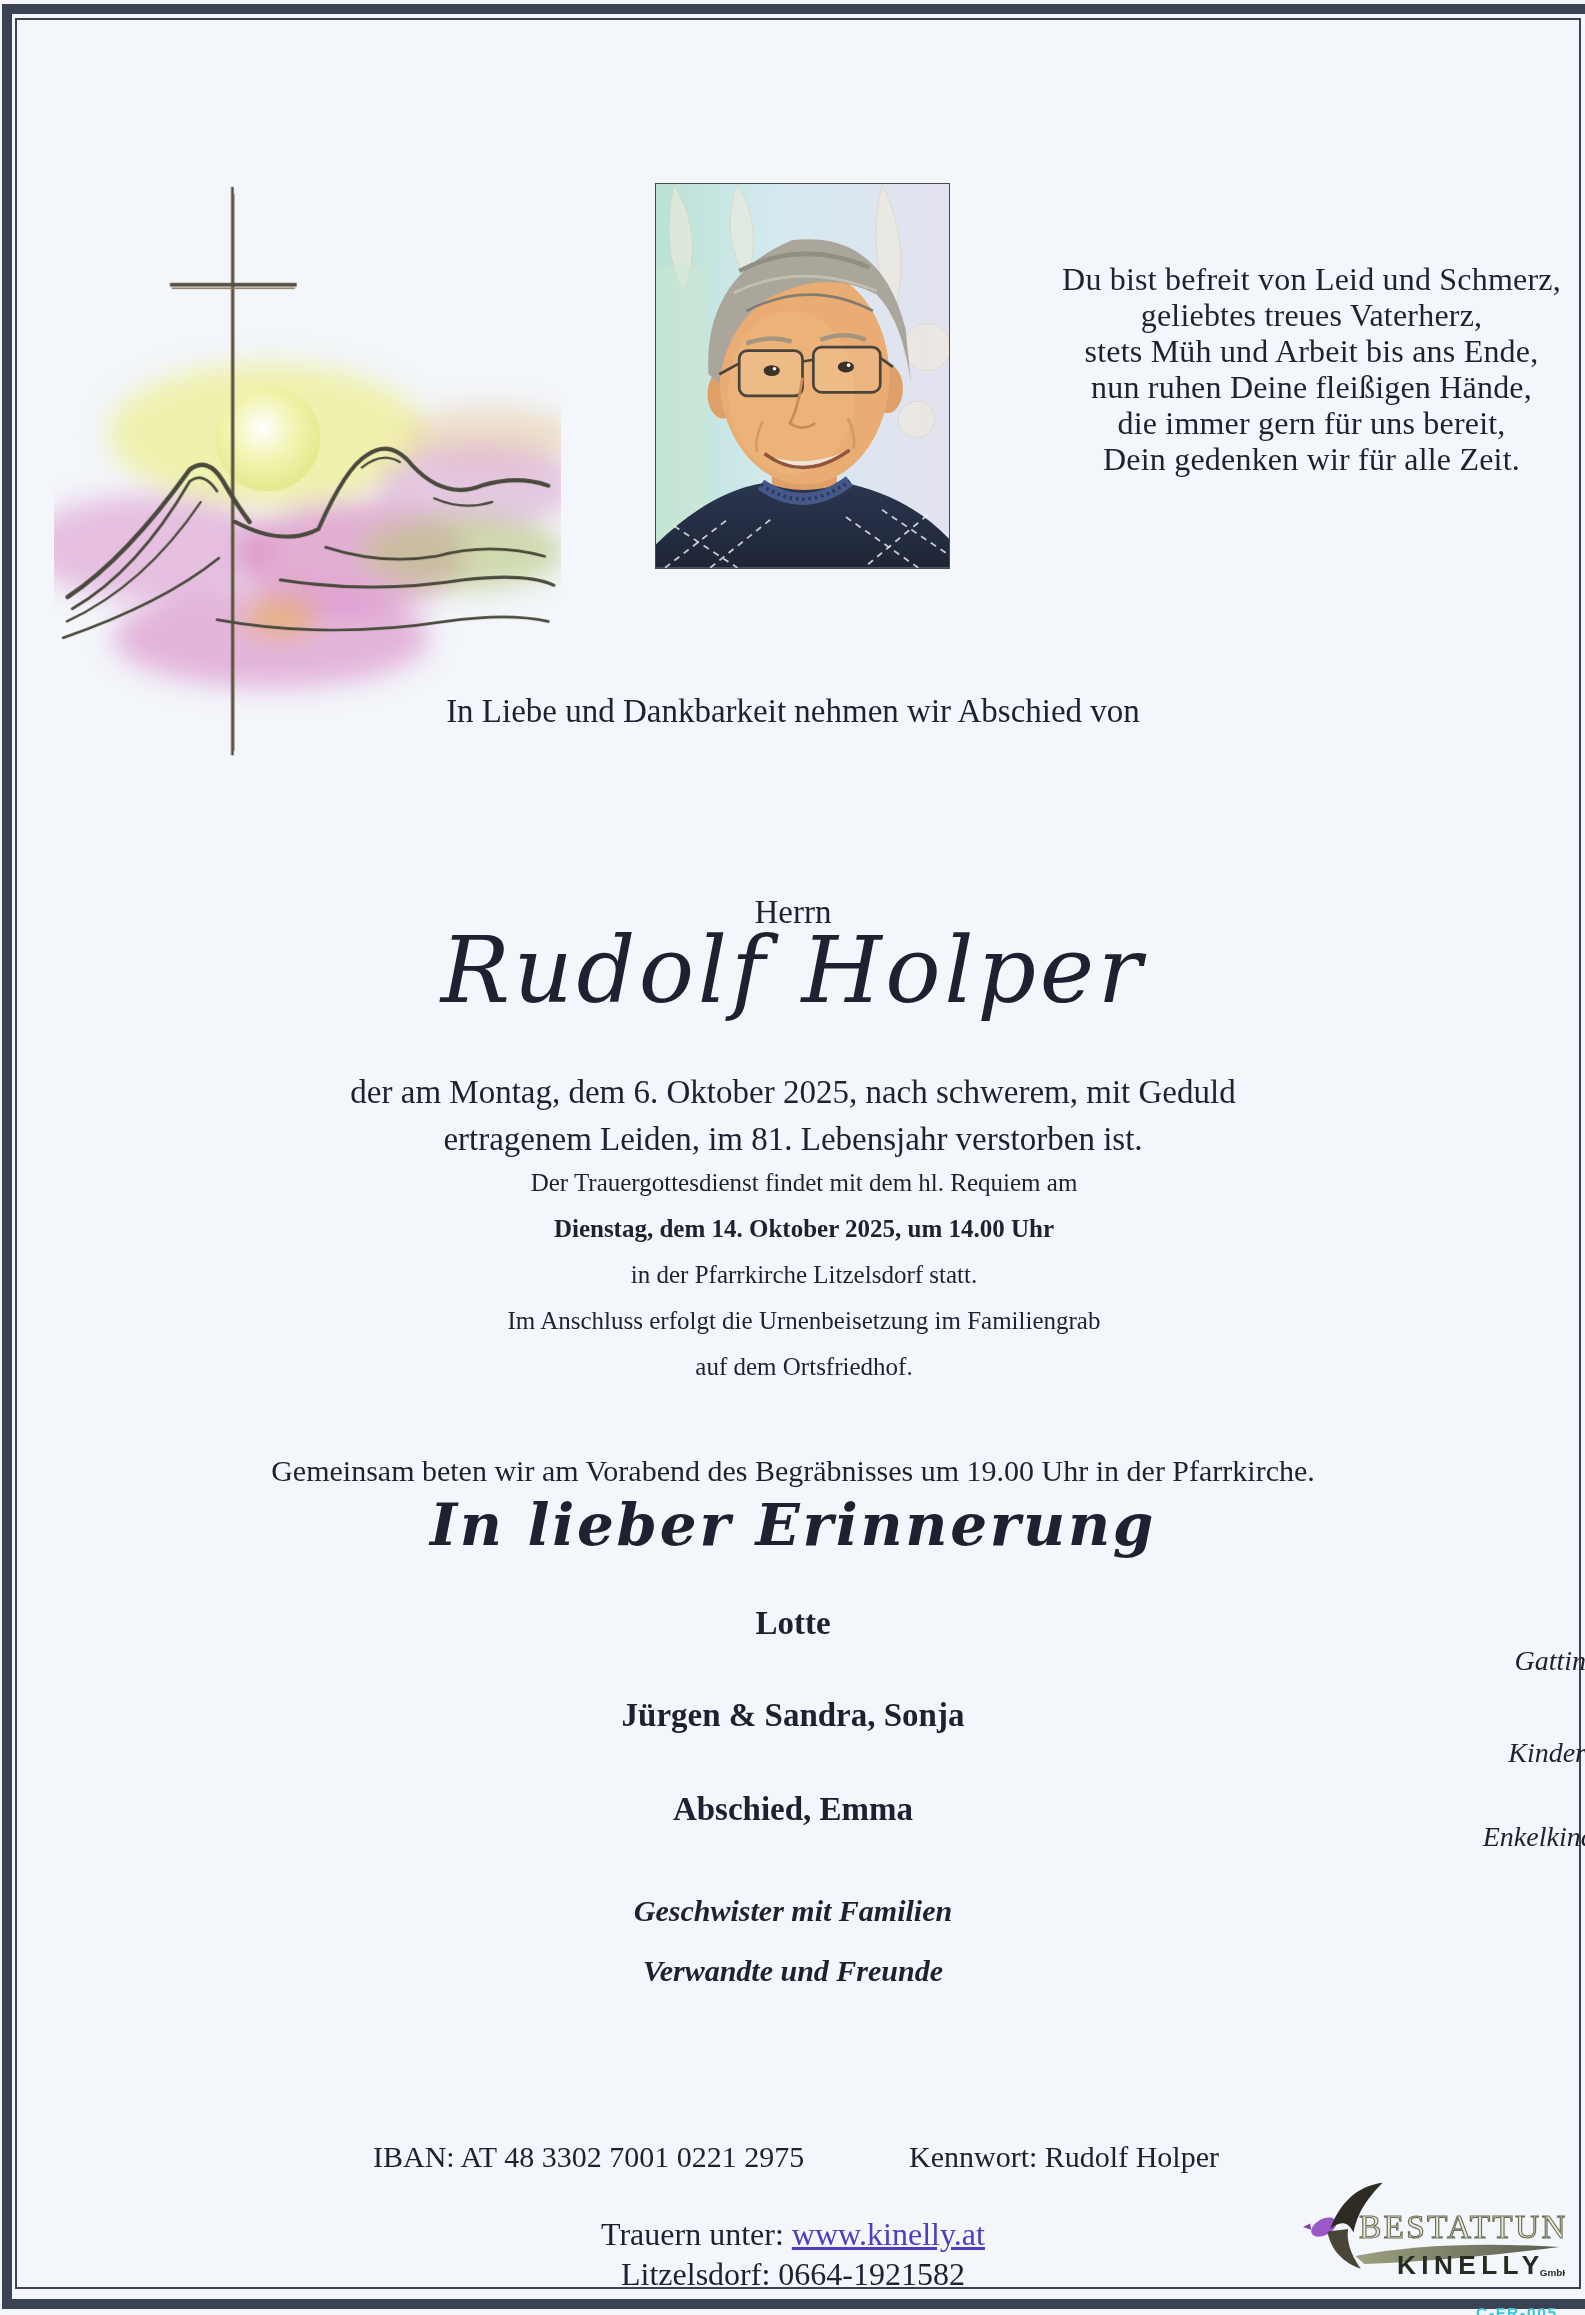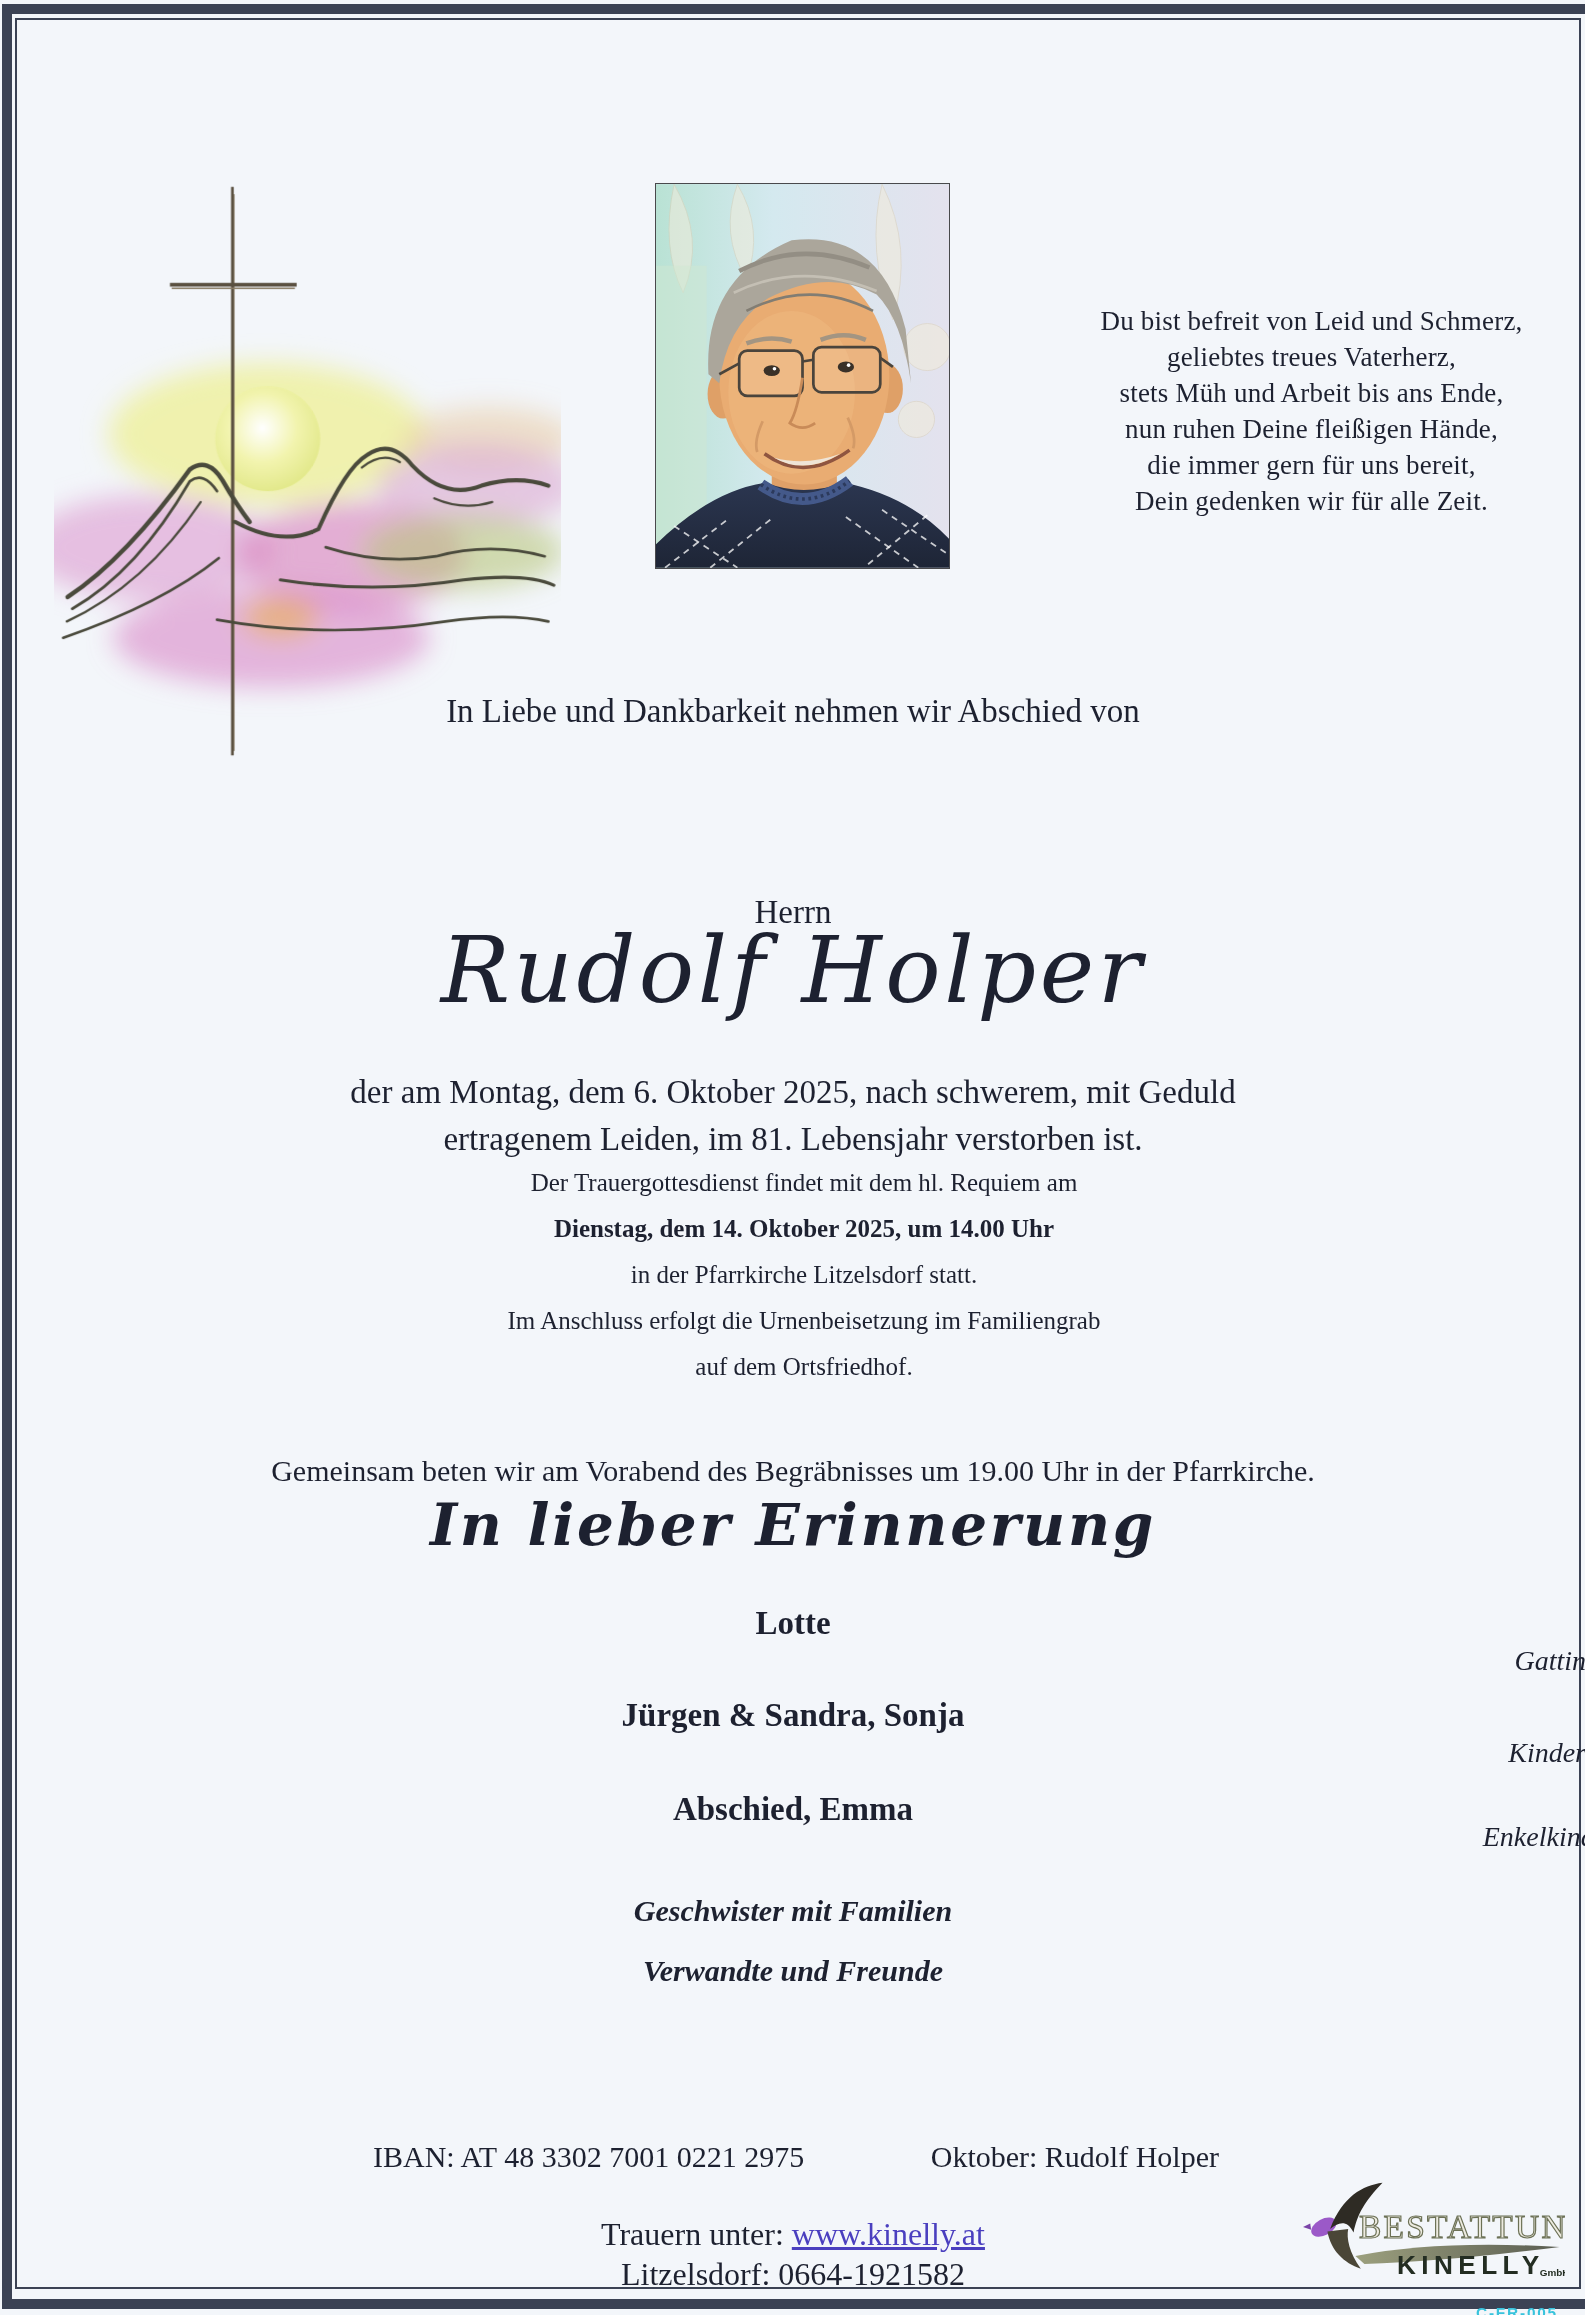--- a/index.html
+++ b/index.html
@@ -20,23 +20,22 @@
   .frame-inner {
     position:absolute; top:18px; left:14.5px; right:5.4px; bottom:27px;
     border:2.7px solid #3b4254;
     pointer-events:none;
   }
   .abs { position:absolute; }
   .center { width:100%; text-align:center; }
 
   .poem {
     left:1040px; top:261px; width:543px;
-    text-align:center; font-size:27px; line-height:36px;
+    text-align:center; font-size:32px; line-height:36px;
     letter-spacing:0.2px;
-    margin-top:42px;
   }
   .artwork-svg { left:54px; top:167px; }
   .photo-frame {
     left:655px; top:183px; width:293px; height:384px;
     border:1.8px solid #49494c; background:#cfe4e6;
   }
   .intro { top:693px; font-size:33px; }
   .salutation { top:894px; font-size:33px; }
   .deceased-name {
     top:903px; font-size:92px; line-height:136px;
@@ -233,21 +232,21 @@
   <div class="abs center m-rel g2r">Kinder</div>
   <div class="abs center m-names g3n">Abschied, Emma</div>
   <div class="abs center m-rel g3r">Enkelkinder</div>
 
   <div class="abs center extra x1">Geschwister mit Familien</div>
   <div class="abs center extra x2">Verwandte und Freunde</div>
 
 
   <div class="abs iban-row">
     <span>IBAN: AT 48 3302 7001 0221 2975</span>
-    <span>Oktober: Rudolf Holper</span>
+    <span>Kennwort: Rudolf Holper</span>
   </div>
 
   <div class="abs center footer-line1">
     <span>Trauern unter: </span><span class="weblink">www.kinelly.at</span>
   </div>
   <div class="abs center footer-line2">Litzelsdorf: 0664-1921582</div>
 
   <svg class="abs logo-svg" width="262" height="109" viewBox="0 0 290 120">
     <defs>
       <linearGradient id="swooshGrad" x1="0" y1="0" x2="1" y2="0">

